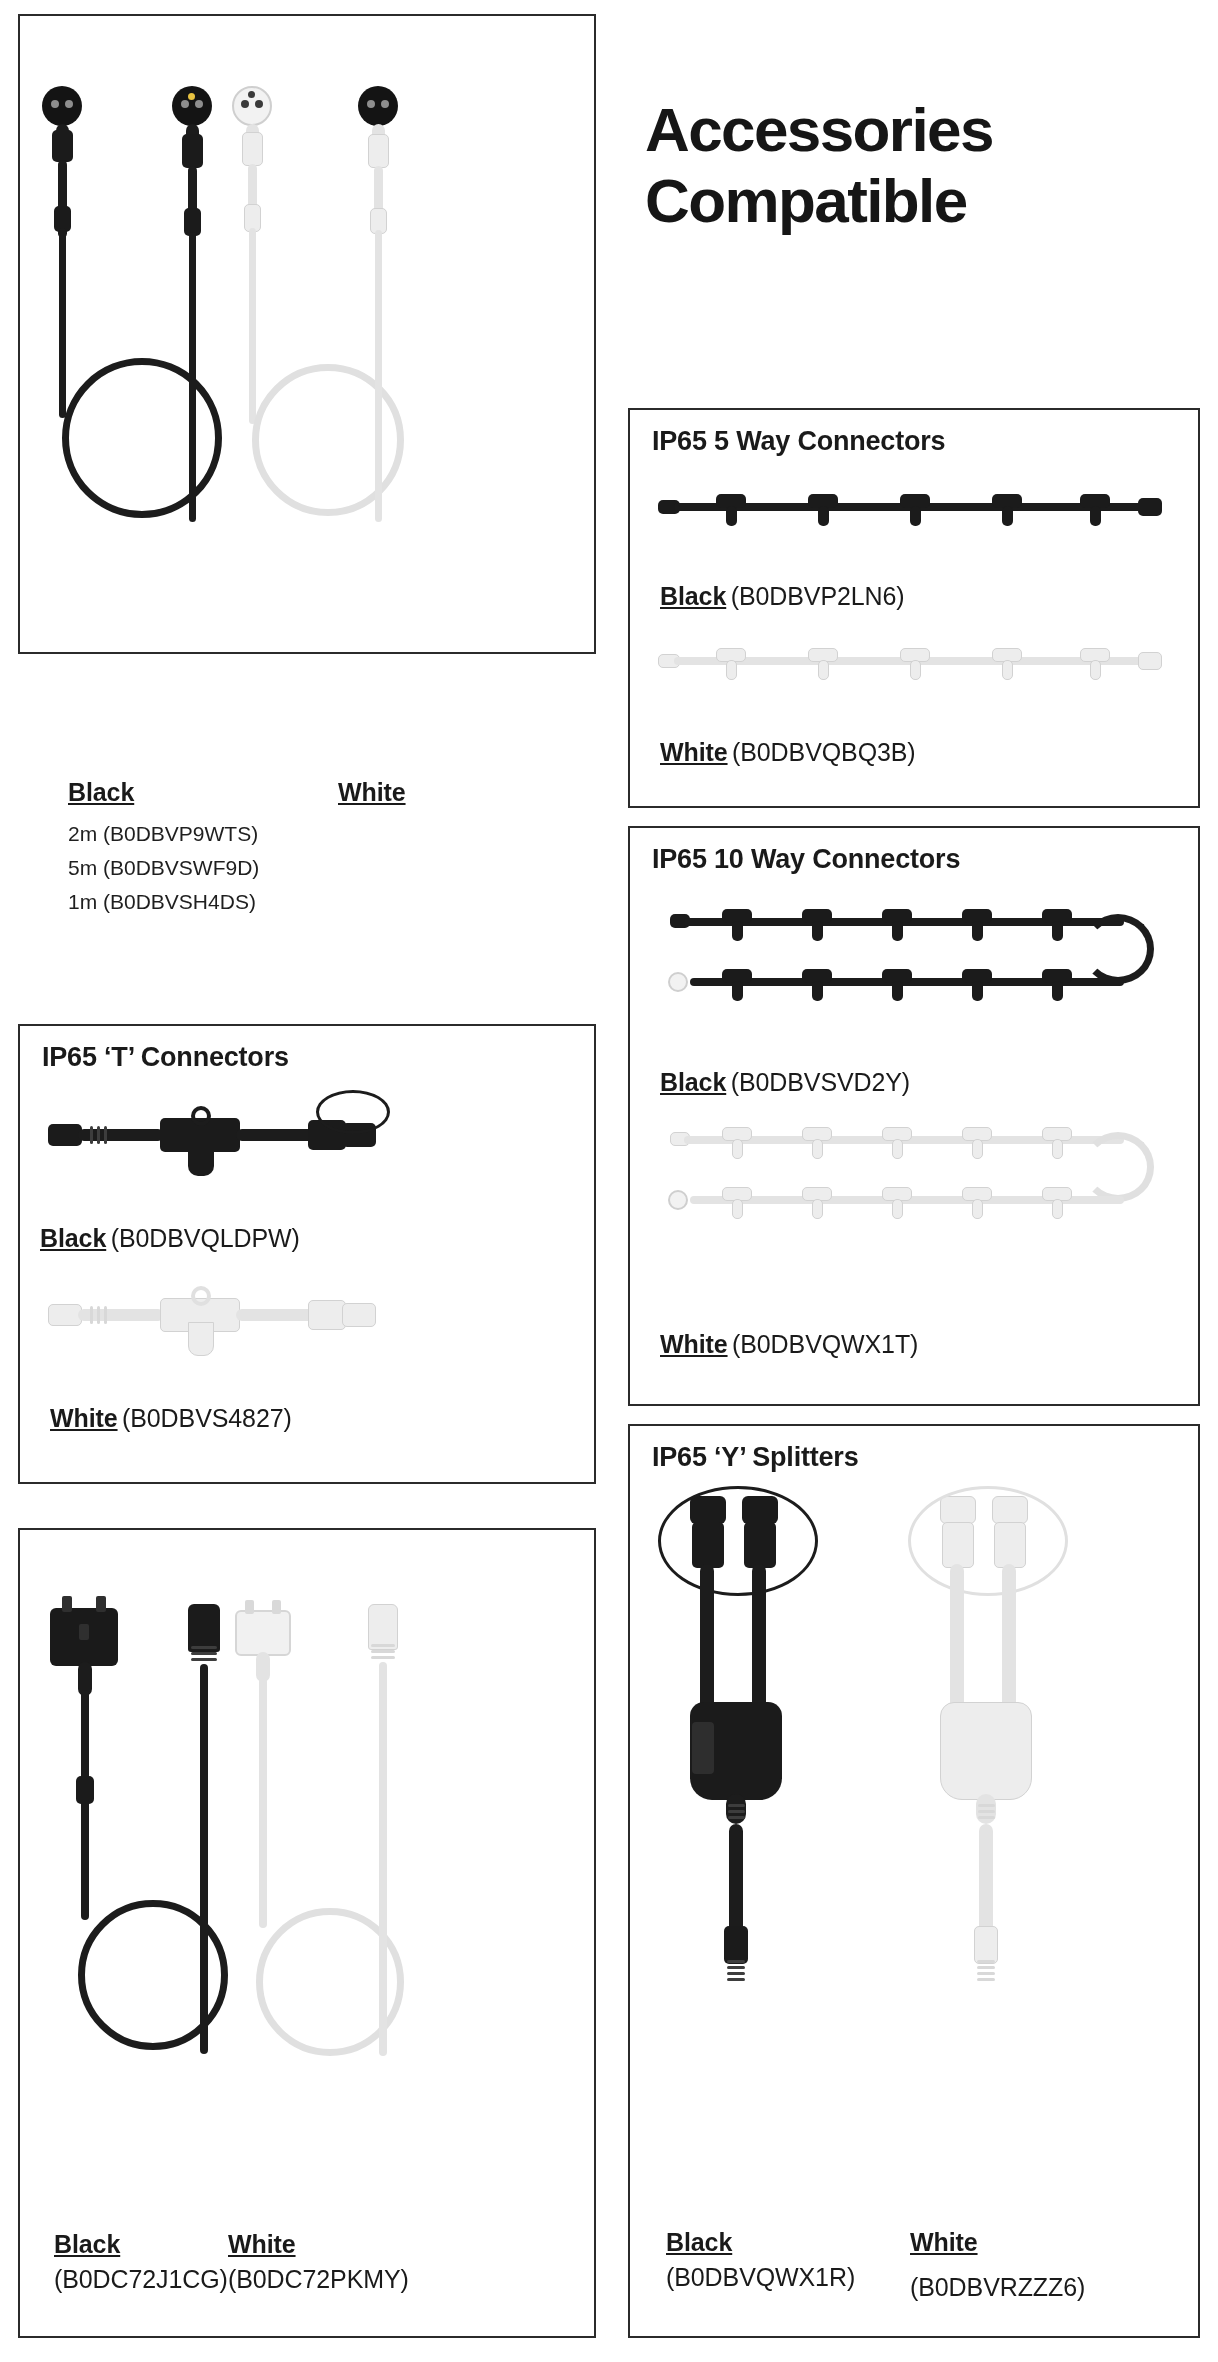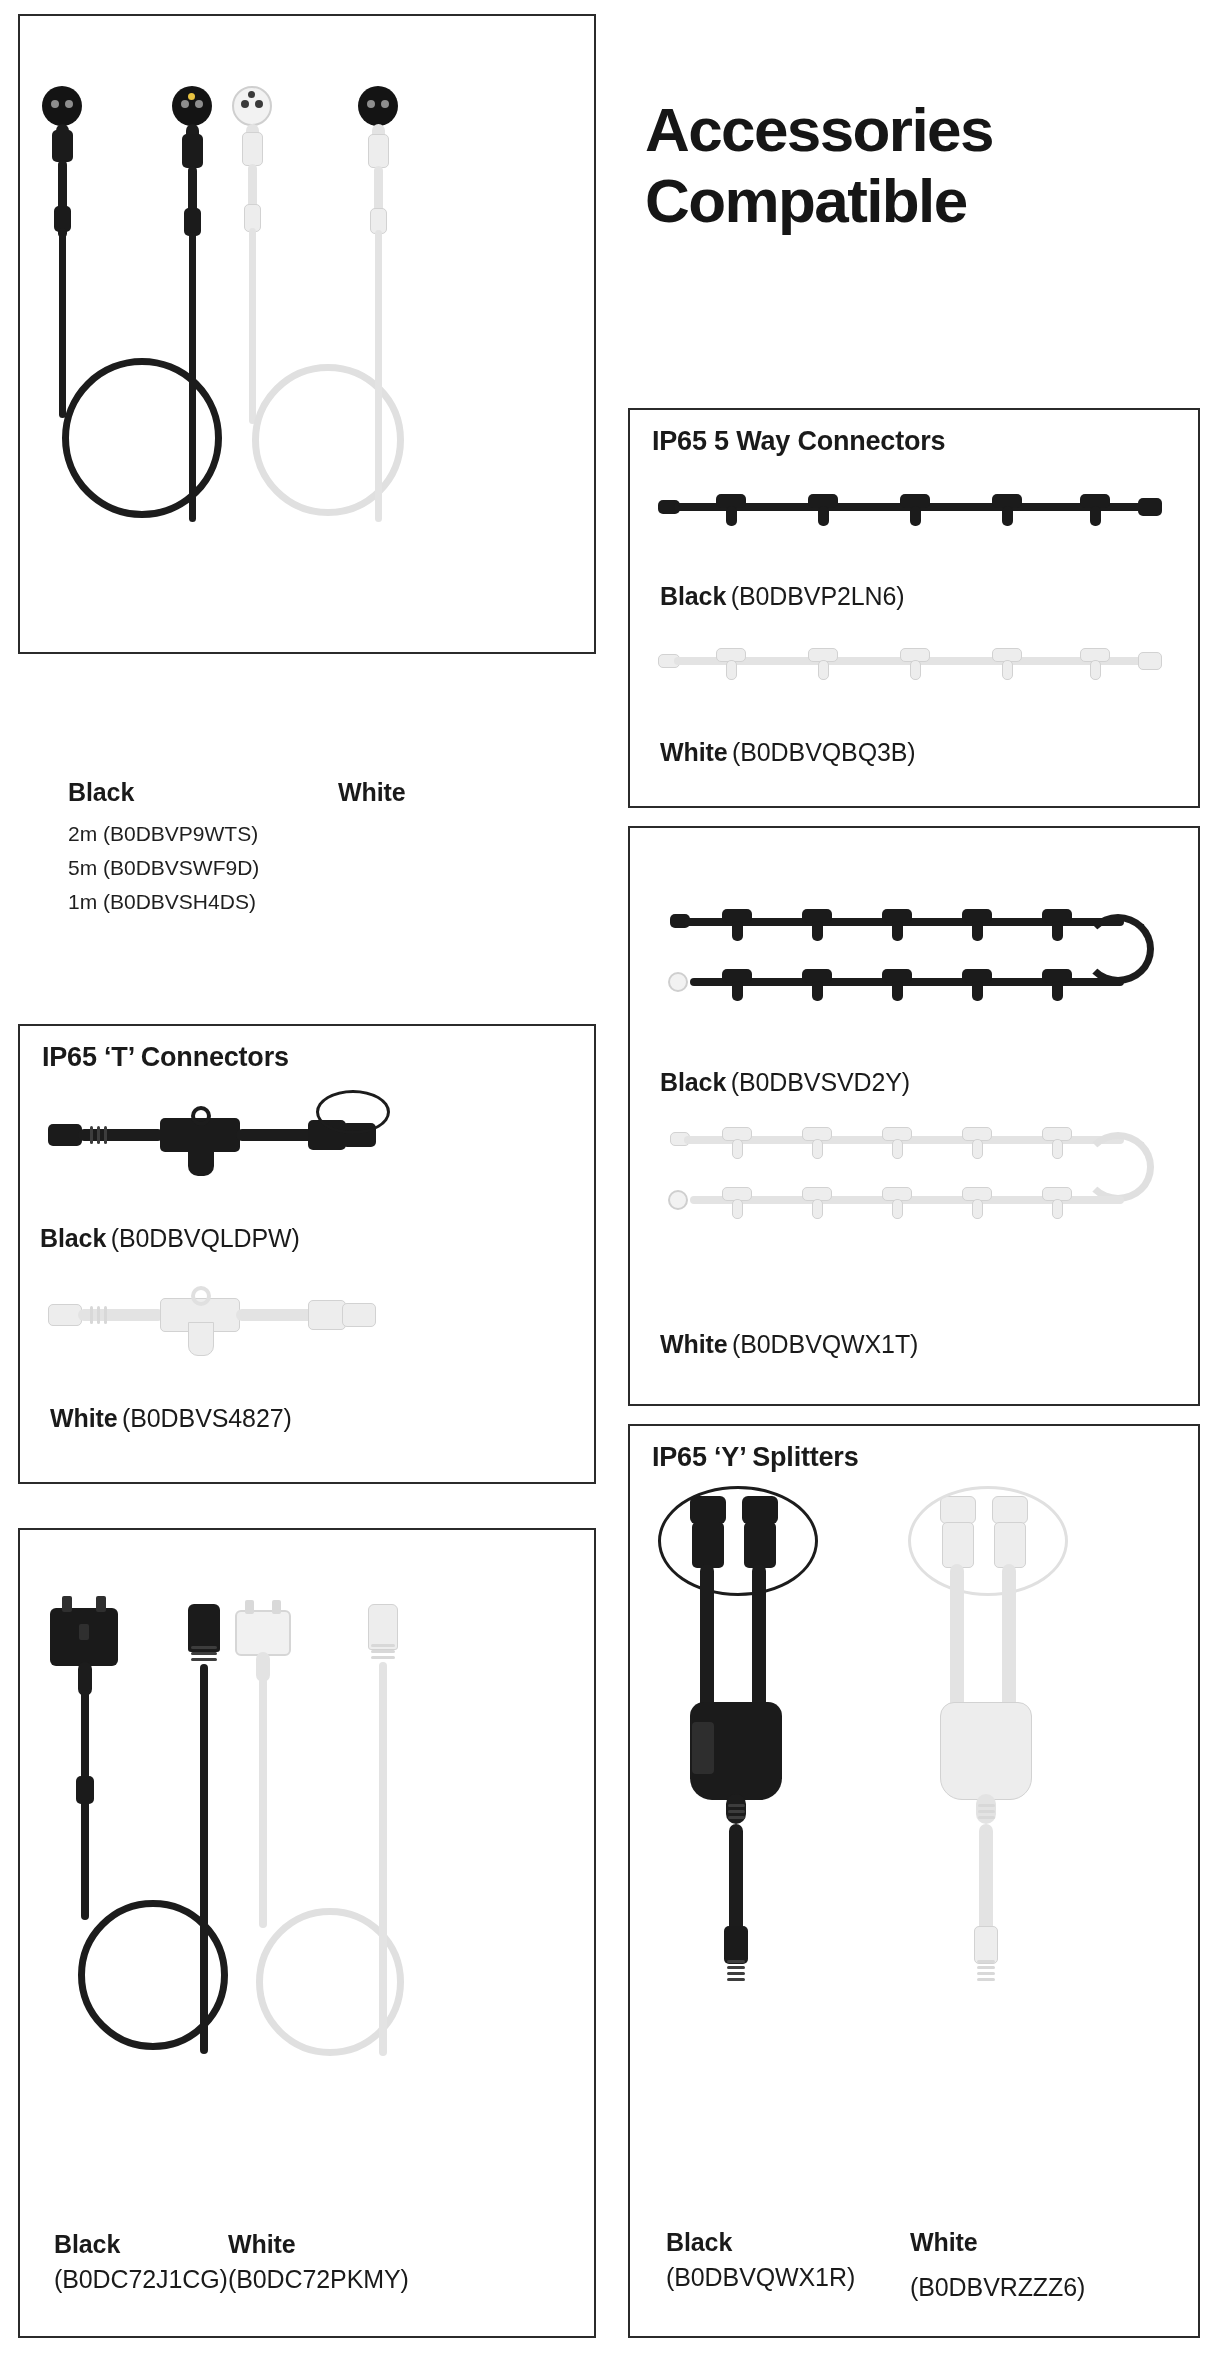--- a/index.html
+++ b/index.html
@@ -33,21 +33,21 @@
     top: 95px;
     width: 560px;
     font-size: 62px;
     font-weight: bold;
     line-height: 1.14;
     letter-spacing: -1.6px;
     color: #161616;
   }
 
   .label-row { font-size: 25px; letter-spacing: -0.1px; }
-  .label-strong { font-weight: bold; }
+  .label-strong { font-weight: bold; text-decoration: underline; }
 
   .sku-list { font-size: 21px; line-height: 1.62; color: #1f1f1f; }
 
   
   .fig { position:absolute; }
   .cable { position:absolute; border-radius:999px; }
   .cable-b { background:#1c1c1c; }
   .cable-w { background:#e3e3e3; }
 
   .plug-round {
@@ -290,20 +290,21 @@
       <div class="conn-body conn-w" style="left:508px; top:20px; width:24px; height:18px;"></div>
     </div>
 
     <div style="position:absolute; left:30px; top:328px;">
       <span class="label-row label-strong">White</span>
       <span class="label-row">(B0DBVQBQ3B)</span>
     </div>
   </div>
 
   <div class="panel" style="left:628px; top:826px; width:572px; height:580px;">
+    <div class="panel-title">IP65 10 Way Connectors</div>
 
     <div class="fig" style="left:0; top:72px; width:572px; height:140px;">
 
       <div class="conn-body conn-b" style="left:40px; top:14px; width:20px; height:14px;"></div>
       <div class="cable cable-b" style="left:54px; top:18px; width:440px; height:8px;"></div>
       <div class="conn-body conn-b" style="left:92px; top:9px; width:30px; height:14px;"></div>
       <div class="conn-body conn-b" style="left:102px; top:21px; width:11px; height:20px;"></div>
       <div class="conn-body conn-b" style="left:172px; top:9px; width:30px; height:14px;"></div>
       <div class="conn-body conn-b" style="left:182px; top:21px; width:11px; height:20px;"></div>
       <div class="conn-body conn-b" style="left:252px; top:9px; width:30px; height:14px;"></div>

